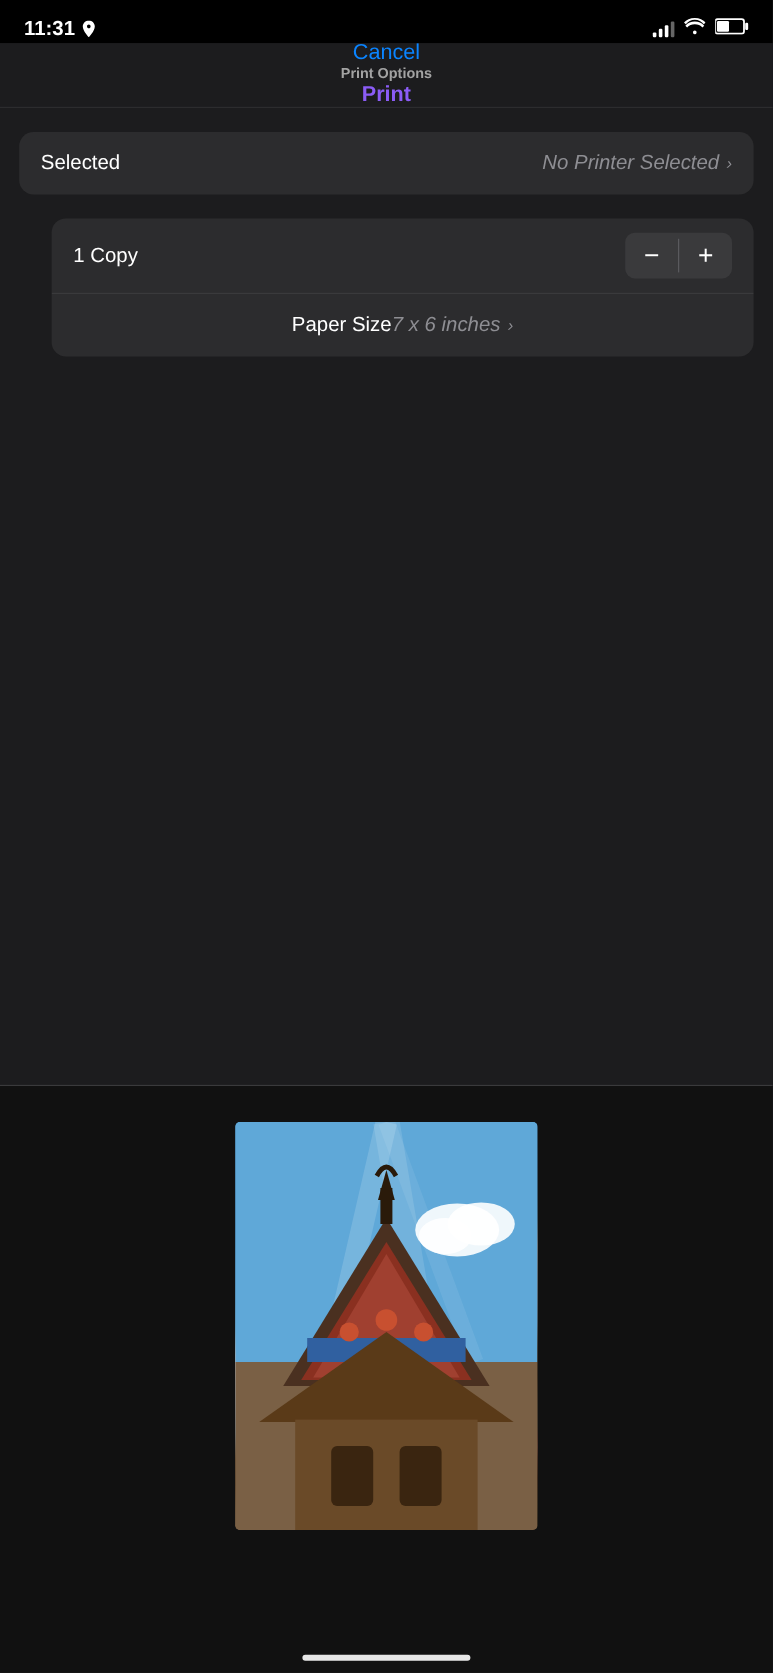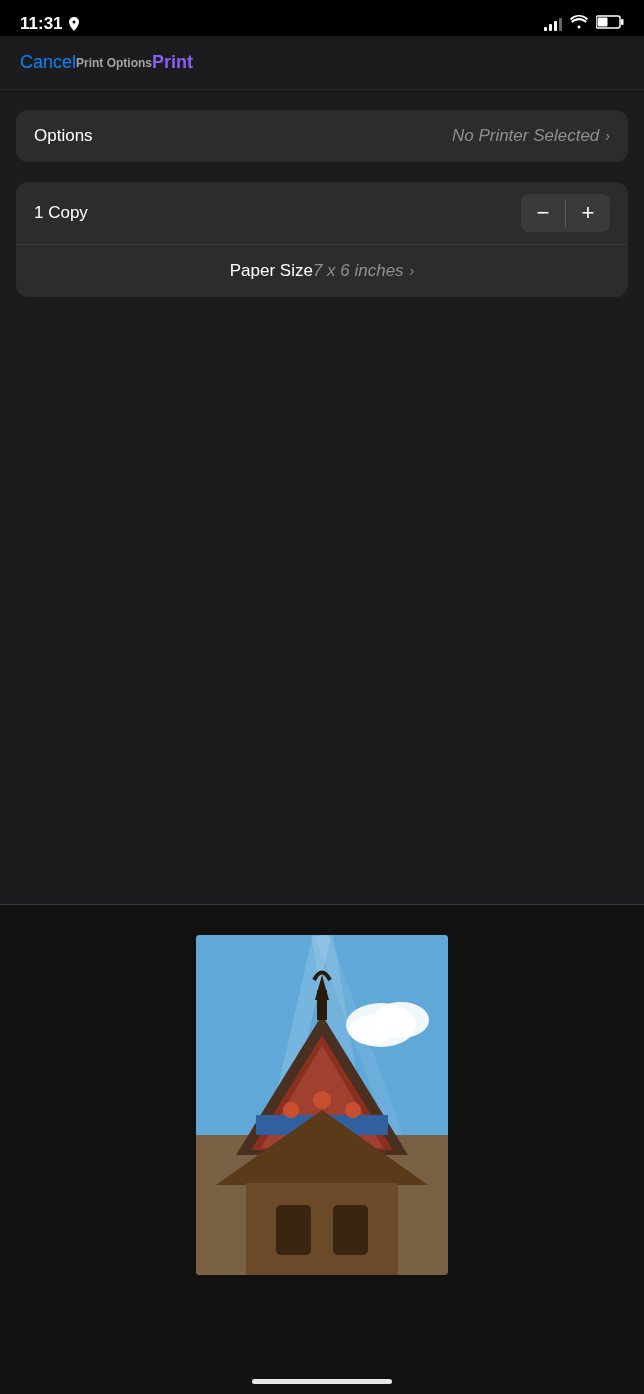--- a/index.html
+++ b/index.html
@@ -54,23 +54,24 @@
       border-radius: 1px;
     }
 
     
     .nav-bar {
       width: 100%;
       height: 54px;
       background-color: #1c1c1e;
       display: flex;
       align-items: center;
-      justify-content: flex-start;
+      justify-content: flex-end;
       padding: 0 20px;
       border-bottom: 1px solid #2c2c2e;
+      flex-direction: column;
     }
 
     .nav-cancel {
       font-size: 18px;
       color: #0a84ff;
       font-weight: 400;
       background: none;
       border: none;
       cursor: pointer;
     }
@@ -130,20 +131,21 @@
       color: #8e8e93;
       font-size: 14px;
     }
 
     
     .copy-paper-group {
       background-color: #2c2c2e;
       border-radius: 12px;
       margin-bottom: 20px;
       overflow: hidden;
+      margin-left: 27px;
     }
 
     .copy-row {
       display: flex;
       align-items: center;
       justify-content: space-between;
       padding: 12px 18px;
       border-bottom: 1px solid #3a3a3c;
     }
 
@@ -327,21 +329,21 @@
 <div class="nav-bar">
   <button class="nav-cancel">Cancel</button>
   <span class="nav-title">Print Options</span>
   <button class="nav-print">Print</button>
 </div>
 
 <div class="content">
 
   <div class="section-group">
     <div class="printer-row">
-      <span class="row-label">Options</span>
+      <span class="row-label">Selected</span>
       <div class="row-value">
         <span>No Printer Selected</span>
         <span class="chevron">›</span>
       </div>
     </div>
   </div>
 
   <div class="copy-paper-group">
 
     <div class="copy-row">

